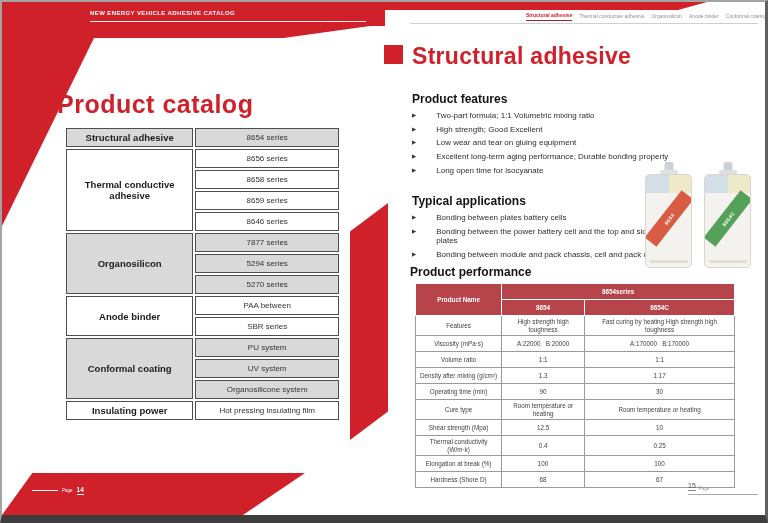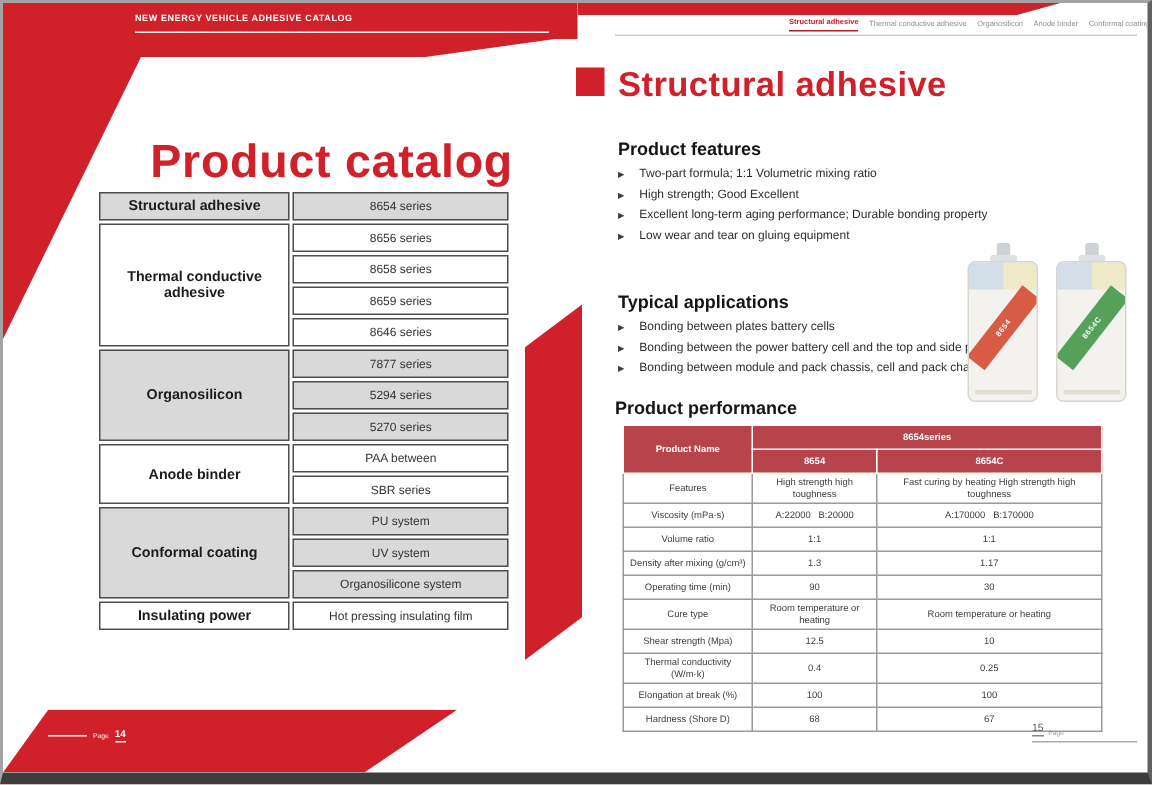--- a/index.html
+++ b/index.html
@@ -14,42 +14,42 @@
   
   .lp-header{position:absolute;left:0;top:0;width:383px;height:24px;}
   .lp-header-title{position:absolute;left:88px;top:8px;font-size:6px;font-weight:bold;color:#fff;letter-spacing:.4px;}
   .lp-header-underline{position:absolute;left:88px;top:19px;width:276px;height:1px;background:rgba(255,255,255,.92);}
   .top-strip{position:absolute;left:383px;top:0;width:322px;height:8px;clip-path:polygon(0 0,100% 0,91% 100%,0 100%);}
   .band2{position:absolute;left:0;top:24px;width:368px;height:12px;clip-path:polygon(0 0,100% 0,76.5% 100%,0 100%);}
   .left-wedge{position:absolute;left:0;top:36px;width:92px;height:188px;clip-path:polygon(0 0,100% 0,0 100%);}
   .rp-pgram{position:absolute;left:348px;top:201px;width:38px;height:237px;clip-path:polygon(0 12%,100% 0,100% 88%,0 100%);}
   .bottom-band{position:absolute;left:0;top:471px;width:303px;height:42px;clip-path:polygon(10% 0,100% 0,79.5% 100%,0 100%);}
   
-  .lp-title{position:absolute;left:55px;top:88px;width:285px;text-align:right;
-    font-size:31px;font-weight:bold;color:#d0202a;letter-spacing:.5px;}
+  .lp-title{position:absolute;left:55px;top:88px;width:285px;text-align:left;
+    font-size:25px;font-weight:bold;color:#d0202a;letter-spacing:.5px;}
   .catalog-table{position:absolute;left:62px;top:124px;width:277px;border-spacing:2px;border-collapse:separate;}
   .catalog-table td{border:1.4px solid #4e4e4e;text-align:center;vertical-align:middle;height:19px;padding:0 3px;}
   .catalog-table td.cat{font-size:9.5px;font-weight:bold;color:#1c1c1c;width:47%;}
   .catalog-table td.ser{font-size:8px;color:#333;}
   .catalog-table .shaded{background:#d9d9d9;}
   .catalog-table .plain{background:#fff;}
   .lp-pagenum{position:absolute;left:30px;top:484px;display:flex;align-items:center;gap:4px;color:#fff;}
   .lp-pagenum .pn-line{width:26px;height:1px;background:#fff;}
   .lp-pagenum .pn-label{font-size:4.5px;}
   .lp-pagenum .pn-num{font-size:6.5px;font-weight:bold;border-bottom:1px solid #fff;padding-bottom:1px;}
   
   .rp-nav{position:absolute;left:524px;top:10px;width:234px;display:flex;gap:7px;align-items:flex-end;}
   .rp-nav .tab{font-size:5px;color:#909090;white-space:nowrap;padding-bottom:2px;}
   .rp-nav .tab.active{color:#d0202a;font-weight:bold;border-bottom:1.5px solid #b01d26;}
   .nav-line{position:absolute;left:408px;top:21px;width:348px;height:1px;background:#cfcfcf;}
   .rp-square{position:absolute;left:382px;top:43px;width:19px;height:19px;}
   .rp-title{position:absolute;left:410px;top:41px;font-size:23px;font-weight:bold;color:#d0202a;letter-spacing:.3px;}
   .section-heading{position:absolute;font-size:12px;font-weight:bold;color:#141414;}
   .bullet-list{position:absolute;margin:0;padding:0;list-style:none;}
-  .bullet-list li{display:flex;gap:10px;margin-bottom:4.5px;font-size:8px;color:#2d2d2d;line-height:1.15;align-items:flex-end;}
+  .bullet-list li{display:flex;gap:20px;margin-bottom:4.5px;font-size:8px;color:#2d2d2d;line-height:1.15;}
   .bullet-list .arrow{font-size:5.5px;color:#3c3c3c;margin-top:1px;flex:0 0 auto;}
   
   .bottles{position:absolute;left:643px;top:150px;width:118px;height:116px;display:flex;gap:12px;align-items:flex-end;}
   .bottle{position:relative;width:47px;height:106px;}
   .bottle .cap{position:absolute;left:50%;top:0;transform:translateX(-50%);width:9px;height:9px;background:#ccd2d5;border-radius:2px;}
   .bottle .collar{position:absolute;left:50%;top:8px;transform:translateX(-50%);width:18px;height:5px;background:#dde1e3;border-radius:2px;}
   .bottle .body{position:absolute;left:0;top:12px;width:47px;height:94px;background:#f4f2ee;border:1px solid #d9d6cf;border-radius:5px;overflow:hidden;}
   .bottle .tint{position:absolute;top:0;width:50%;height:18px;opacity:.45;}
   .bottle .tint.l{left:0;background:#aac5e0;}
   .bottle .tint.r{right:0;background:#e6e09a;}
@@ -166,25 +166,29 @@
     <li>
         <span class="arrow">▶</span>
         <span>Two-part formula; 1:1 Volumetric mixing ratio</span>
       </li>
     <li>
         <span class="arrow">▶</span>
         <span>High strength; Good Excellent</span>
       </li>
     <li>
         <span class="arrow">▶</span>
+        <span>Low wear and tear on gluing equipment</span>
+      </li>
+    <li>
+        <span class="arrow">▶</span>
         <span>Excellent long-term aging performance; Durable bonding property</span>
       </li>
     <li>
         <span class="arrow">▶</span>
-        <span>Low wear and tear on gluing equipment</span>
+        <span>Long open time for isocyanate</span>
       </li>
   </ul>
 
   <div class="section-heading" style="left:410px;top:192px;">Typical applications</div>
   <ul class="bullet-list" style="left:410px;top:211px;width:260px;">
     <li>
         <span class="arrow">▶</span>
         <span>Bonding between plates battery cells</span>
       </li>
     <li>

